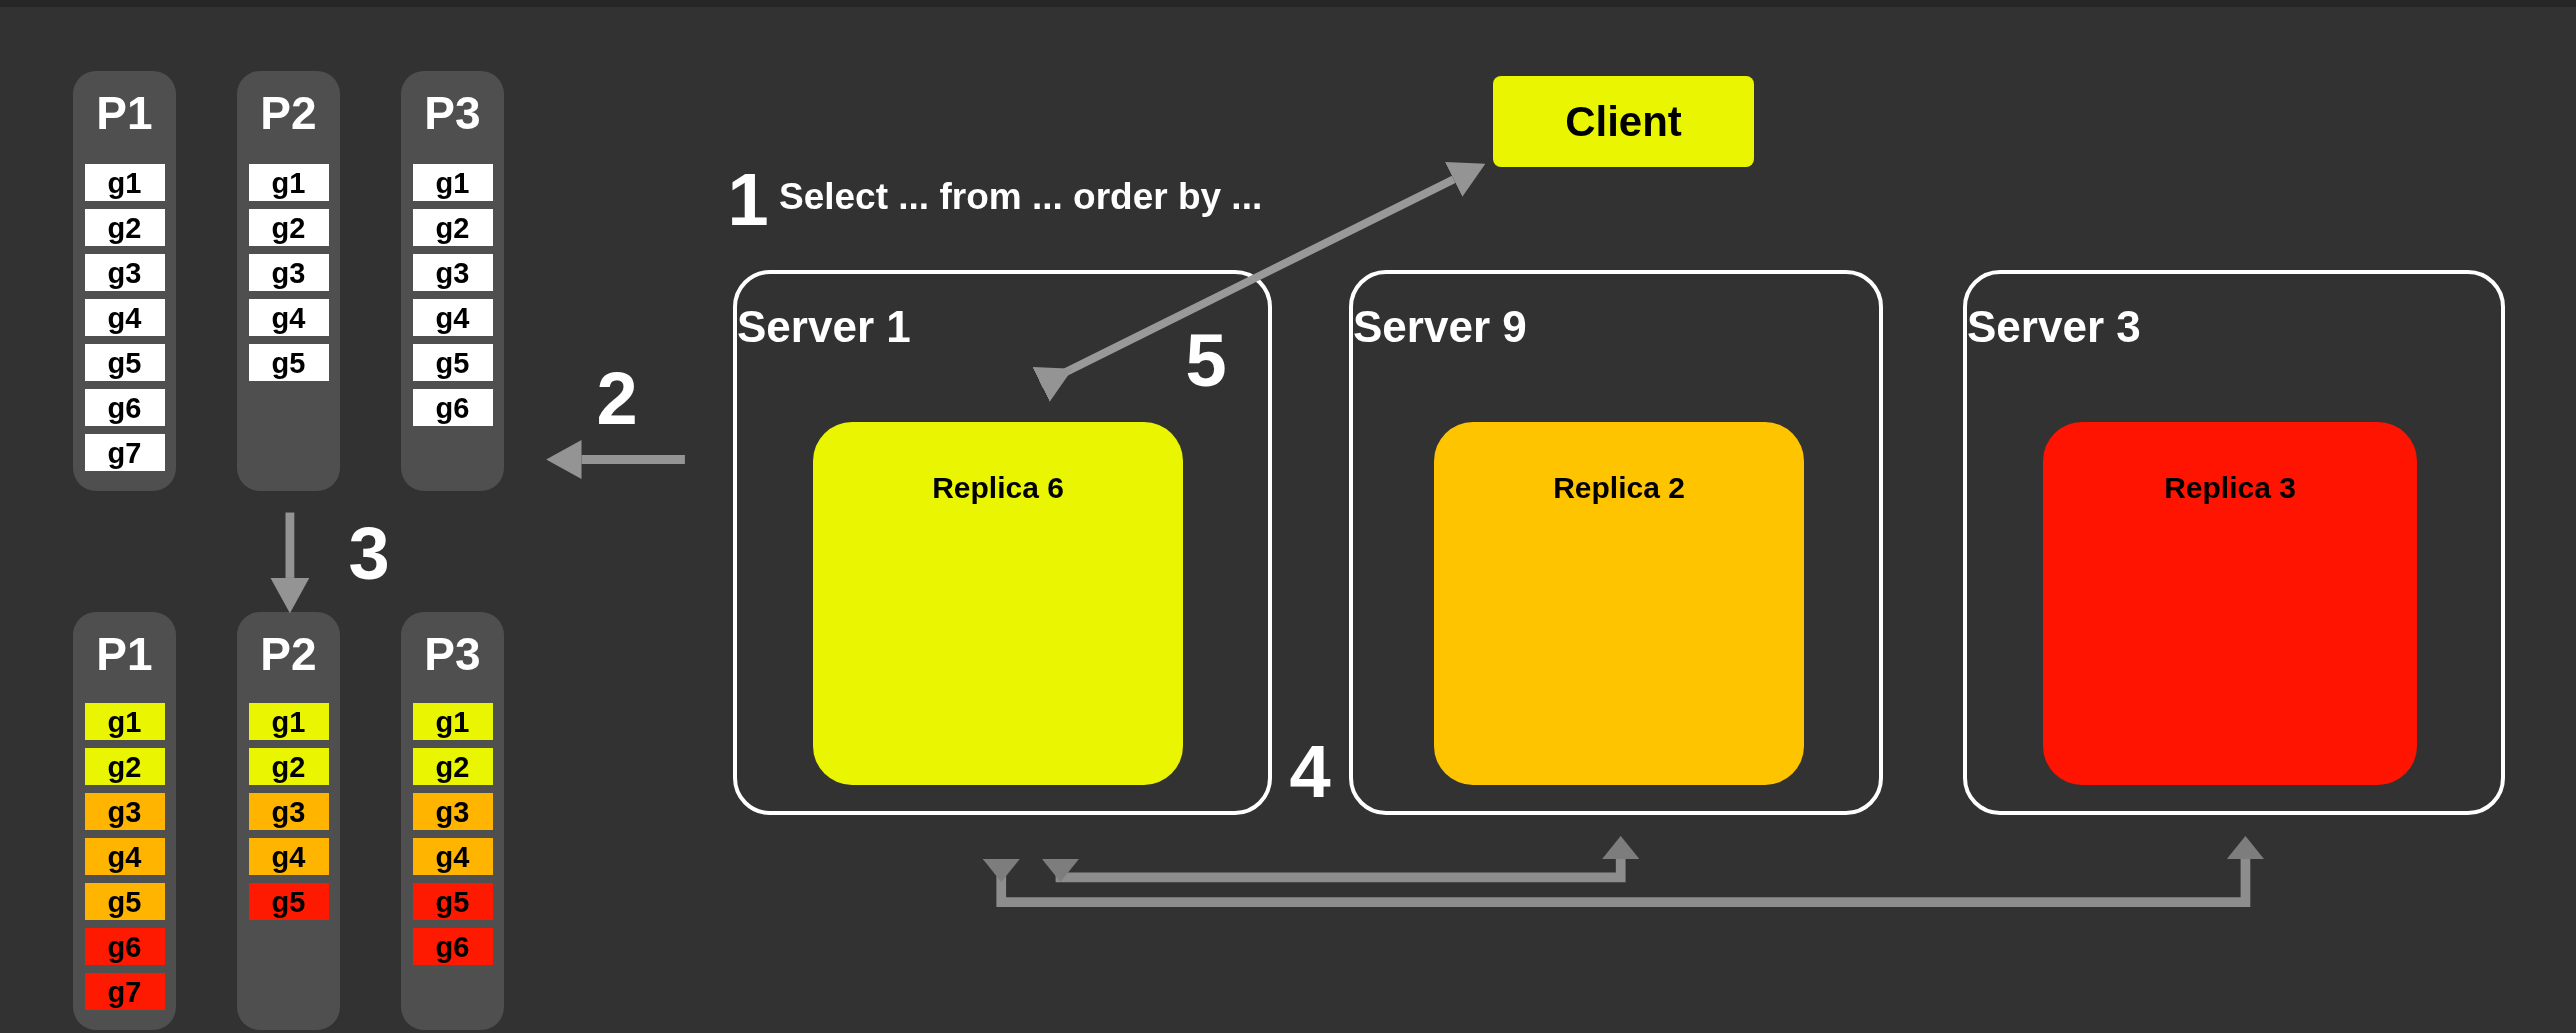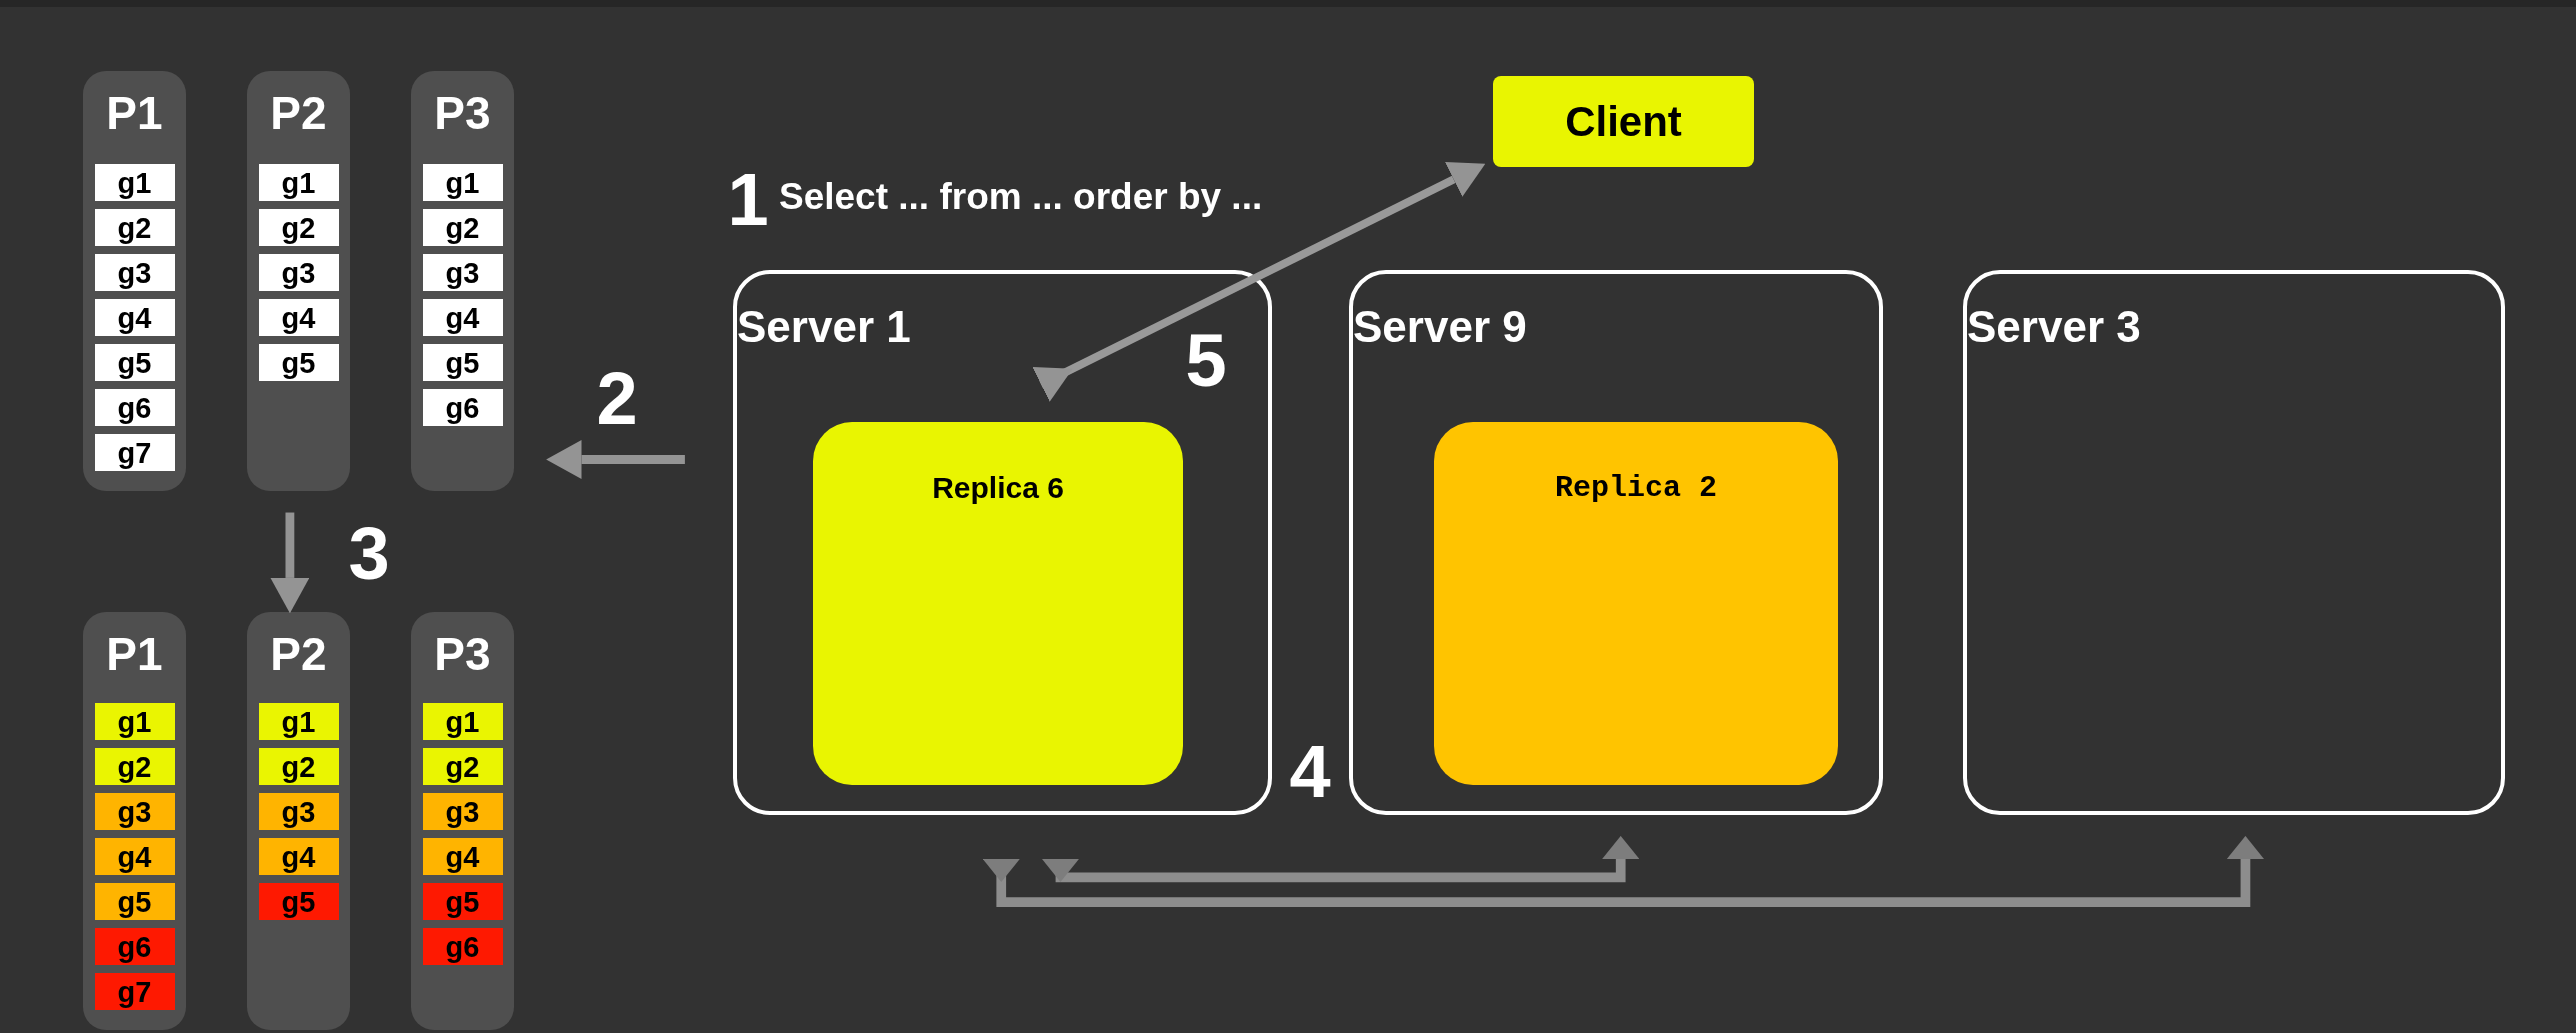--- a/index.html
+++ b/index.html
@@ -5,21 +5,21 @@
   html,body{margin:0;padding:0;background:#1c1c1c;}
   .canvas{
     position:relative;width:2576px;height:1033px;overflow:hidden;
     background:#323232;
     font-family:"Liberation Sans", sans-serif;
     -webkit-font-smoothing:antialiased;
   }
   .topstrip{position:absolute;left:0;top:0;width:2576px;height:7px;background:#262626;}
 
   
-  .pcol{position:absolute;width:103px;background:#4f4f4f;border-radius:23px;margin-left:10px;}
+  .pcol{position:absolute;width:103px;background:#4f4f4f;border-radius:23px;}
   .pcol-title{position:absolute;left:0;top:17.7px;width:100%;text-align:center;
     color:#ffffff;font-weight:bold;font-size:46px;line-height:49px;}
   .pcell{position:absolute;left:11.5px;width:80px;height:37px;text-align:center;
     color:#000000;font-weight:bold;font-size:29px;line-height:39px;}
   .cell-white{background:#ffffff;}
   .cell-yellow{background:#eaf501;}
   .cell-orange{background:#ffb400;}
   .cell-red{background:#fe1901;}
 
   
@@ -38,21 +38,21 @@
     border-radius:37px;box-sizing:border-box;}
   .server-label{position:absolute;left:0;top:28px;width:100%;text-align:left;
     color:#ffffff;font-weight:bold;font-size:44px;}
   .replica{position:absolute;top:148px;height:363px;border-radius:39px;}
   .replica-label{position:absolute;left:0;top:49px;width:100%;text-align:center;
     color:#000000;font-weight:bold;font-size:30px;}
   #server-1{left:733px;width:539px;}
   #server-2{left:1349px;width:534px;}
   #server-3{left:1963px;width:542px;}
   #server-1 .replica{left:76px;width:370px;}
-  #server-2 .replica{left:81px;width:404px;font-family:Liberation Mono, monospace;}
+  #server-2 .replica{left:81px;width:370px;}
   #server-3 .replica{left:76px;width:374px;}
 
   .arrow-layer{position:absolute;left:0;top:0;pointer-events:none;}
 </style>
 </head>
 <body>
 
 <div class="canvas">
   <div class="topstrip"></div>
 
@@ -133,20 +133,23 @@
     </div>
   </div>
   <div class="server" id="server-2">
     <div class="server-label">Server 9</div>
     <div class="replica" style="background: rgb(255, 196, 0);">
       <div class="replica-label">Replica 2</div>
     </div>
   </div>
   <div class="server" id="server-3">
     <div class="server-label">Server 3</div>
+    <div class="replica" style="background: rgb(254, 20, 0);">
+      <div class="replica-label">Replica 3</div>
+    </div>
   </div>
 
   <svg class="arrow-layer" width="2576" height="1033" viewBox="0 0 2915 1169">
     <defs>
       <marker id="head-gray" markerUnits="userSpaceOnUse" markerWidth="40" markerHeight="44" refX="0" refY="22" orient="auto" markerglyph="triangle">
         <path d="M0,0 L40,22 L0,44 Z" fill="#949494"></path>
       </marker>
       <marker id="head-dark" markerUnits="userSpaceOnUse" markerWidth="26" markerHeight="42" refX="0" refY="21" orient="auto">
         <path d="M0,0 L26,21 L0,42 Z" fill="#7d7d7d"></path>
       </marker>

